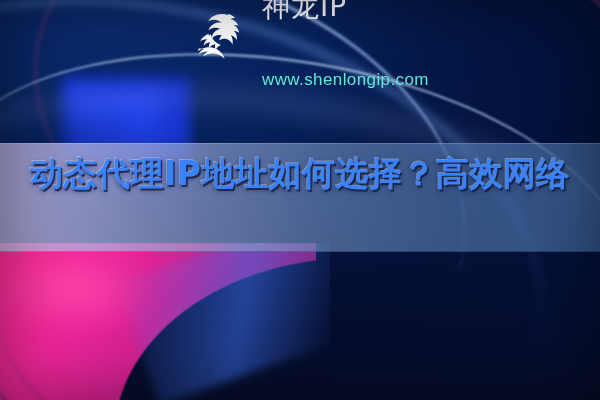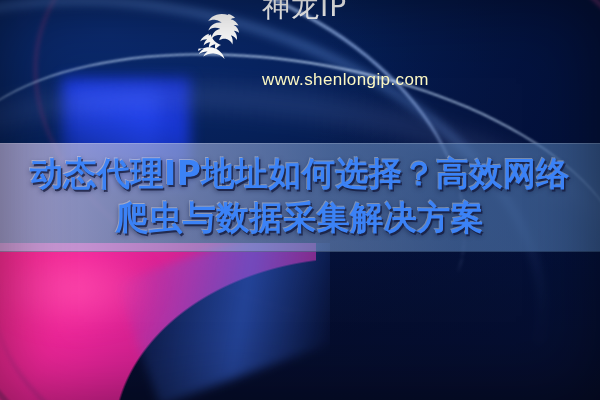--- a/index.html
+++ b/index.html
@@ -106,21 +106,21 @@
                inset 0 -1px 0 rgba(0,0,0,0.22);}
 
   
   .header{position:absolute;left:188px;top:6px;width:320px;height:66px;
     display:flex;align-items:center;gap:12px;}
   .dragon-icon{width:62px;height:58px;flex:0 0 auto;}
   .brand-text{display:flex;flex-direction:column;justify-content:center;
     line-height:1;padding-top:2px;gap:45px;}
   .brand-name{font-size:28px;font-weight:400;color:#ffffff;letter-spacing:1px;
     font-family:"DejaVu Sans","Liberation Sans",sans-serif;}
-  .brand-url{font-size:17px;color:#fef9c3;letter-spacing:0.4px;margin-top:5px;
+  .brand-url{font-size:17px;color:#5eead4;letter-spacing:0.4px;margin-top:5px;
     font-family:"Liberation Sans","DejaVu Sans",sans-serif;}
 
   
   .title-wrap{position:absolute;left:0;top:152px;width:600px;
     text-align:center;z-index:6;}
   .title-line{font-size:33px;font-weight:bold;color:#3b82f6;
     letter-spacing:0.5px;line-height:44px;white-space:nowrap;
     font-family:"DejaVu Sans","Liberation Sans",sans-serif;
     text-shadow:
       1.6px 1.6px 0 rgba(20,26,60,0.75),
@@ -171,17 +171,16 @@
       </svg>
     </span>
     <span class="brand-text">
       <span class="brand-name">神龙IP</span>
       <span class="brand-url">www.shenlongip.com</span>
     </span>
   </div>
 
   <div class="title-wrap">
     <div class="title-line">动态代理IP地址如何选择？高效网络</div>
-    <div class="title-line second">爬虫与数据采集解决方案</div>
   </div>
 
   <div class="vignette"></div>
 </div>
 
 </body></html>

